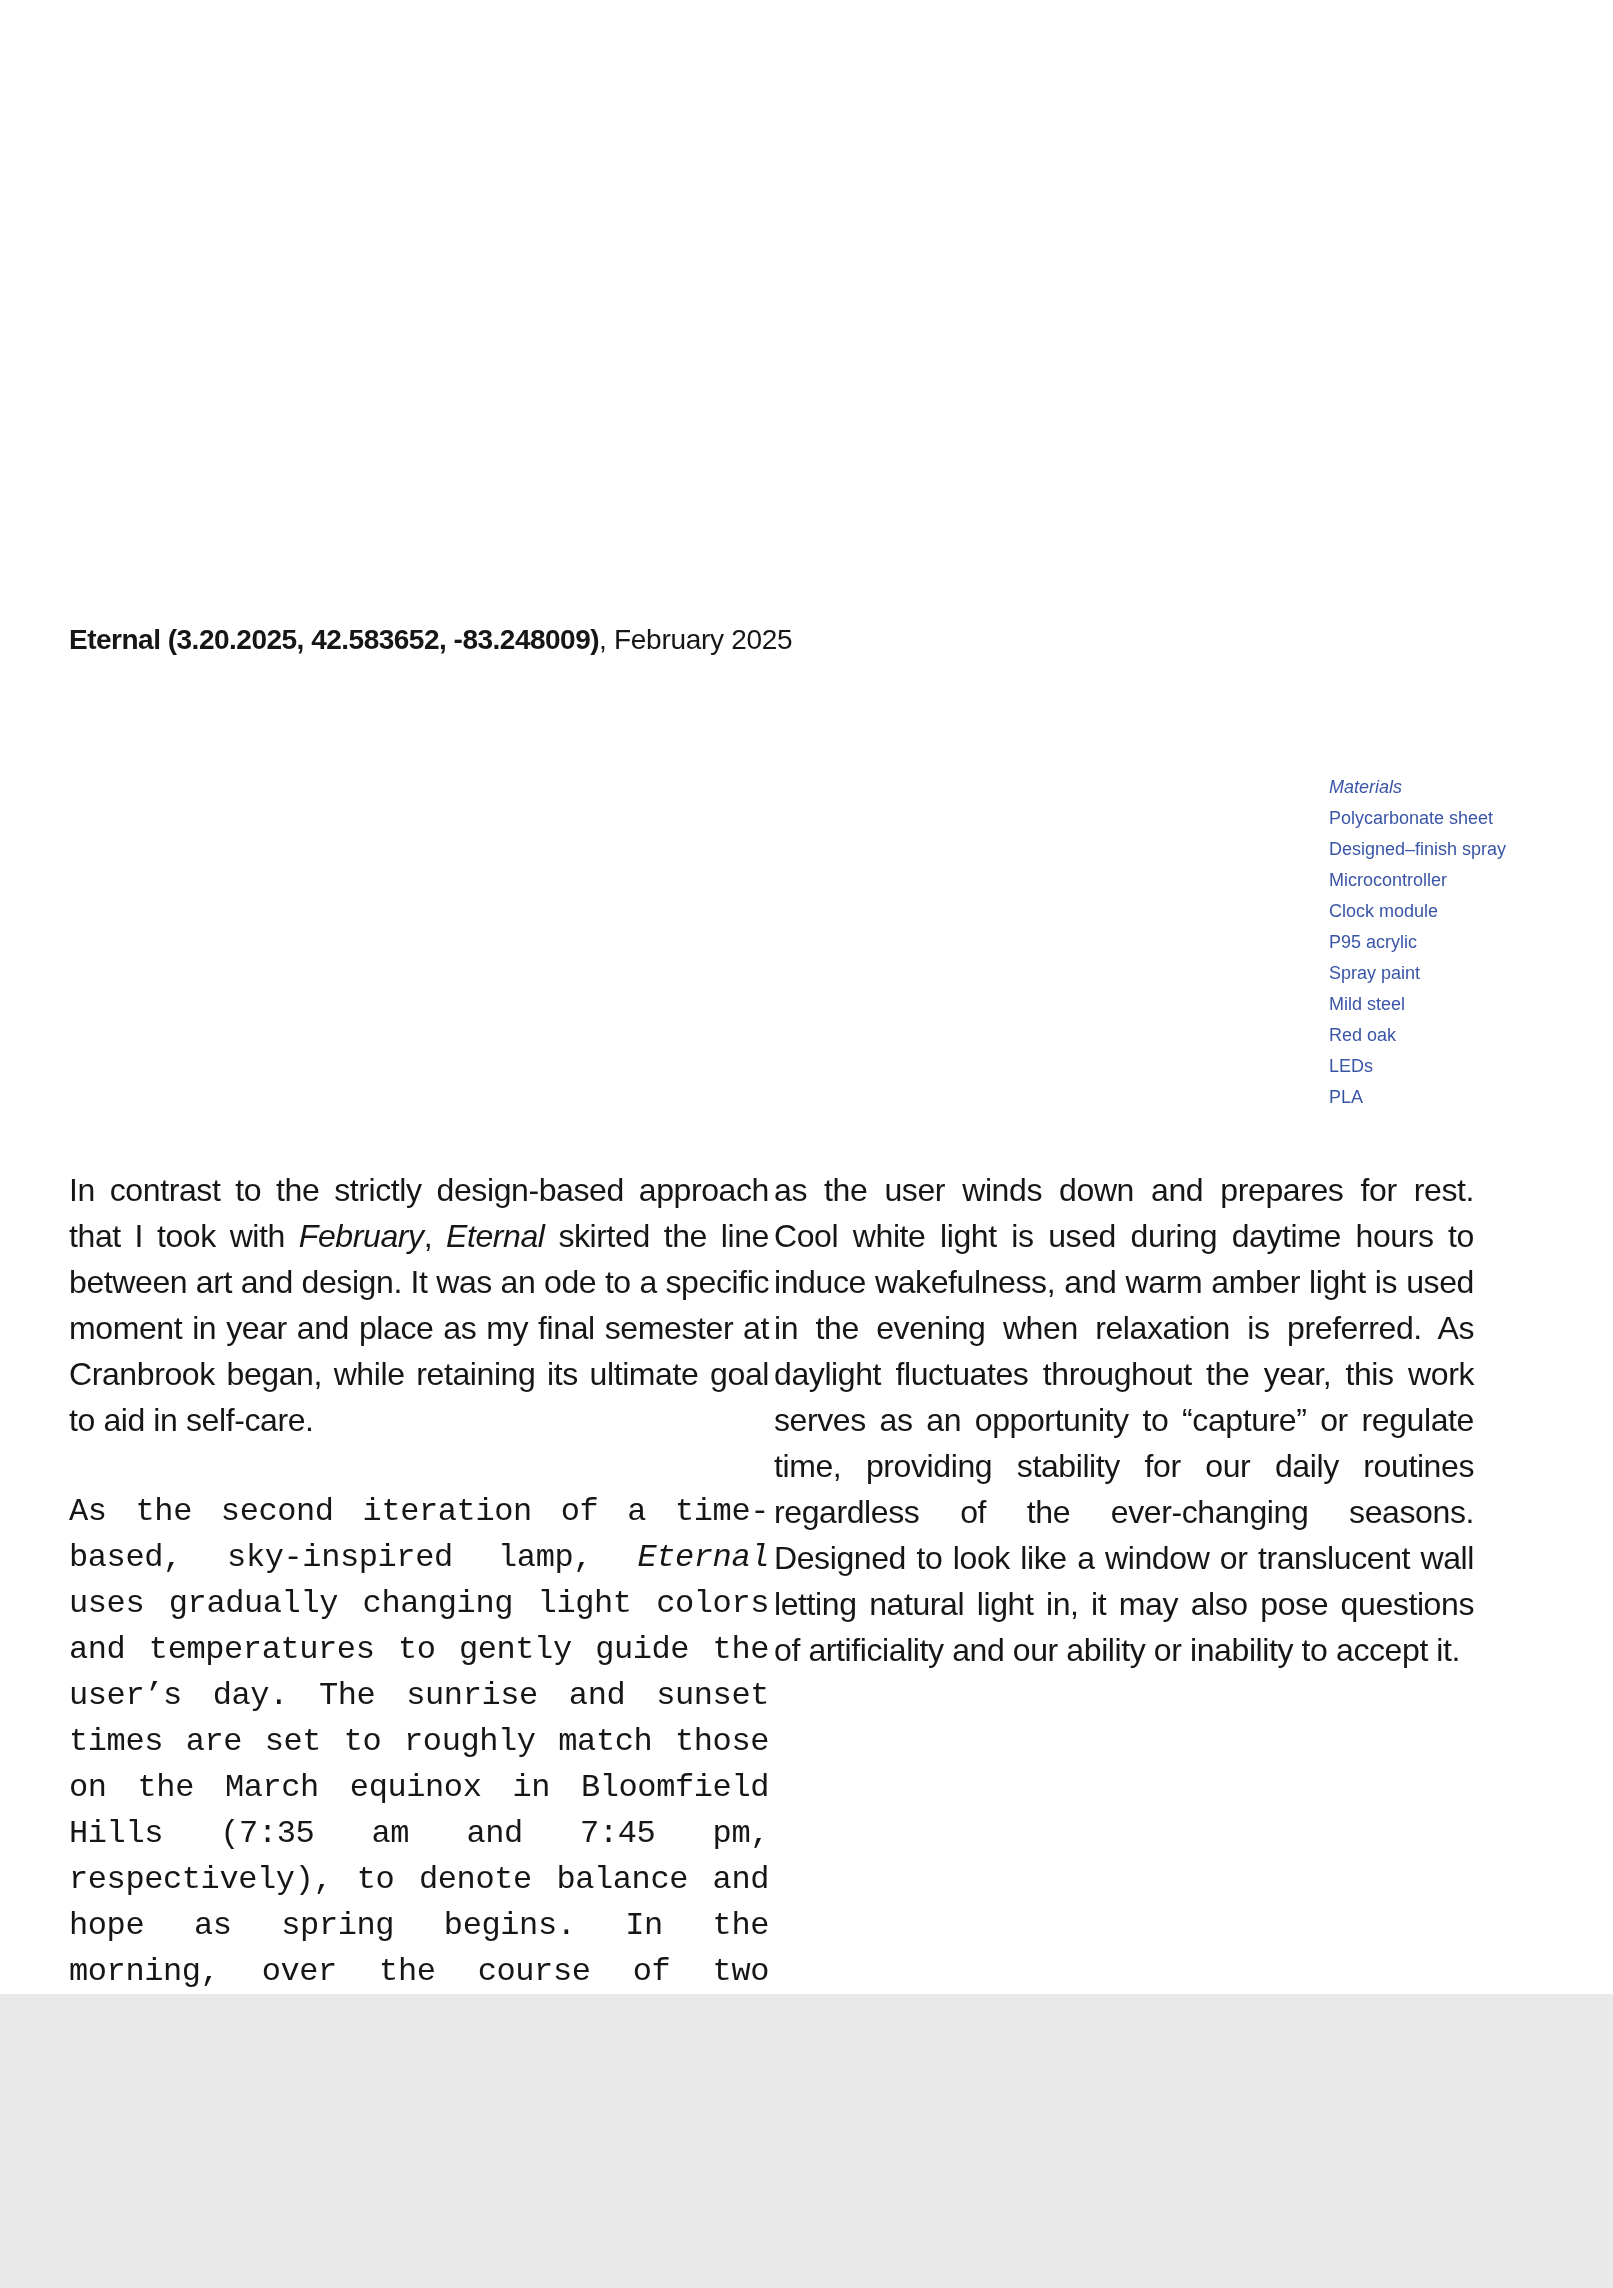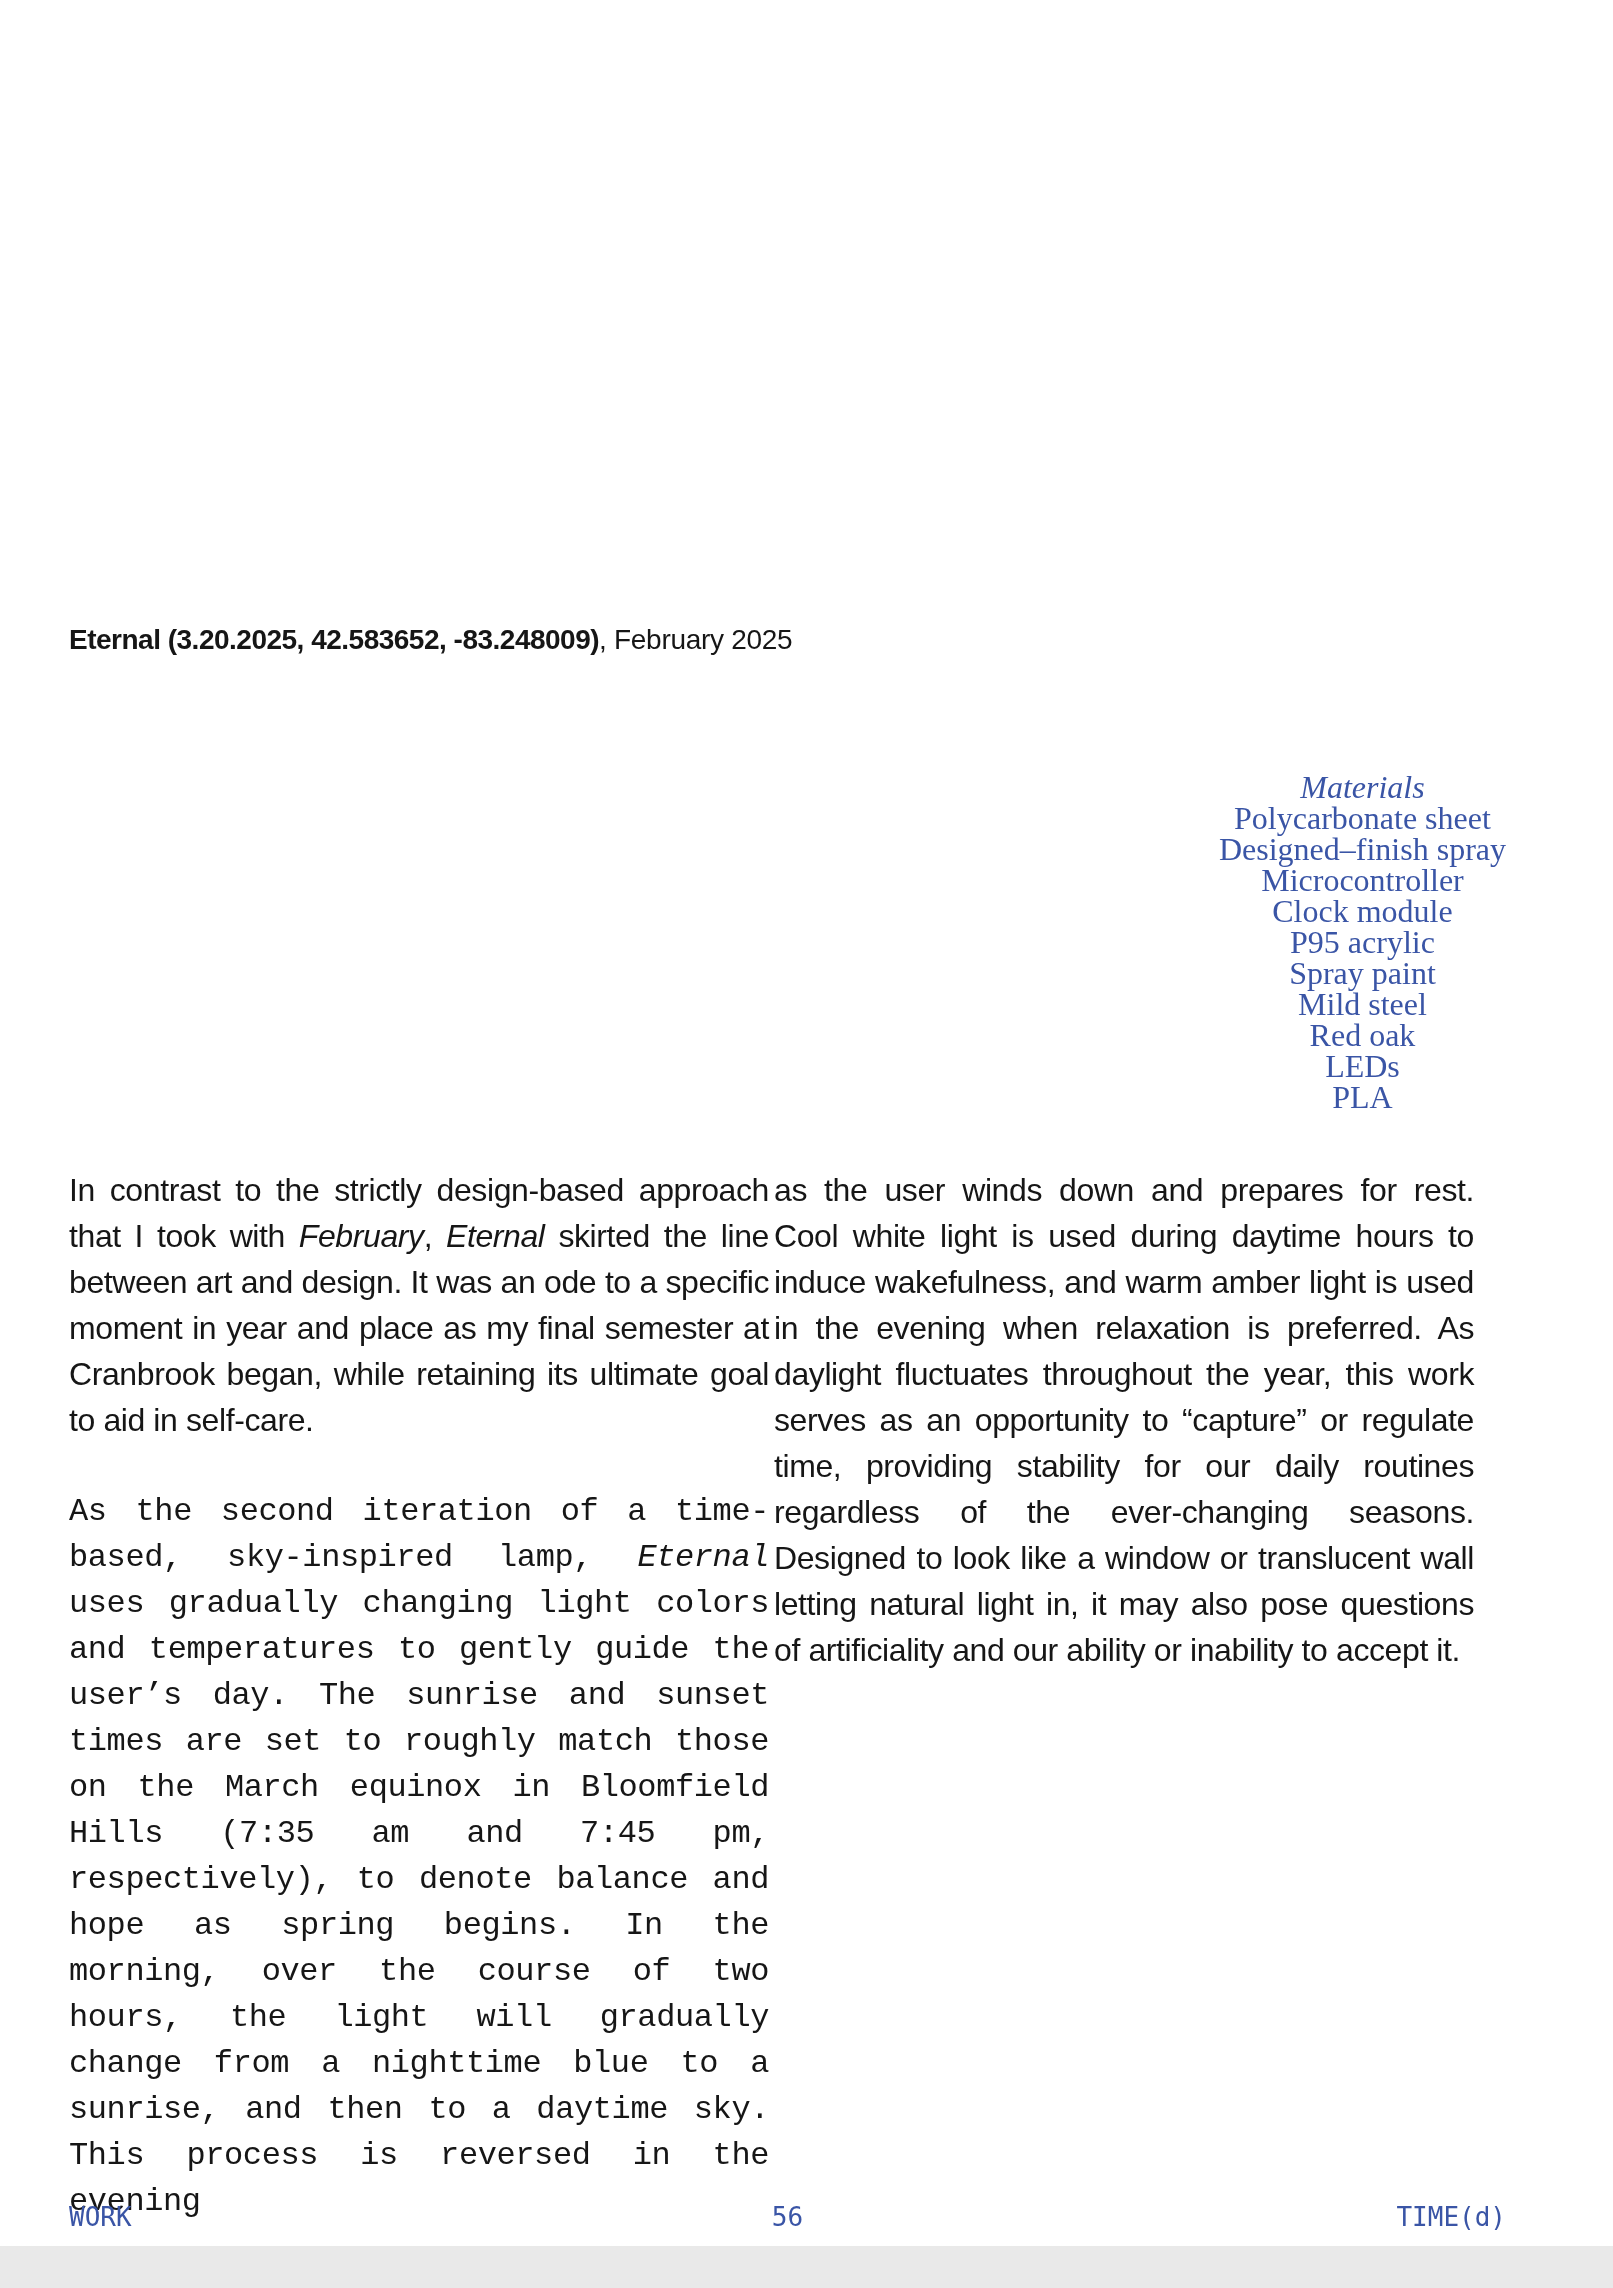--- a/index.html
+++ b/index.html
@@ -5,21 +5,21 @@
   :root {
     --ink: #161616;
     --accent: #3a55a6;
     --paper: #ffffff;
   }
   * { margin: 0; padding: 0; box-sizing: border-box; }
   html, body { background: #e9e9e9; }
   .page {
     position: relative;
     width: 1613px;
-    height: 2246px;
+    height: 1994px;
     background: var(--paper);
     font-family: "Liberation Sans", sans-serif;
     color: var(--ink);
     overflow: hidden;
     margin: 0 auto;
   }
   .title {
     position: absolute;
     left: 69px;
     top: 622px;
@@ -27,23 +27,23 @@
     line-height: 35px;
     font-weight: 400;
     letter-spacing: -0.3px;
     white-space: nowrap;
   }
   .title .bold { font-weight: 700; letter-spacing: -0.5px; }
   .materials {
     position: absolute;
     top: 772px;
     right: 107px;
-    text-align: center;
-    font-family: Liberation Serif, serif;
-    font-size: 32px;
+    text-align: left;
+    font-family: Liberation Sans, sans-serif;
+    font-size: 18px;
     line-height: 31px;
     color: var(--accent);
   }
   .materials .heading { font-style: italic; }
   .col {
     position: absolute;
     top: 1167px;
     width: 700px;
     font-size: 32px;
     line-height: 46px;

